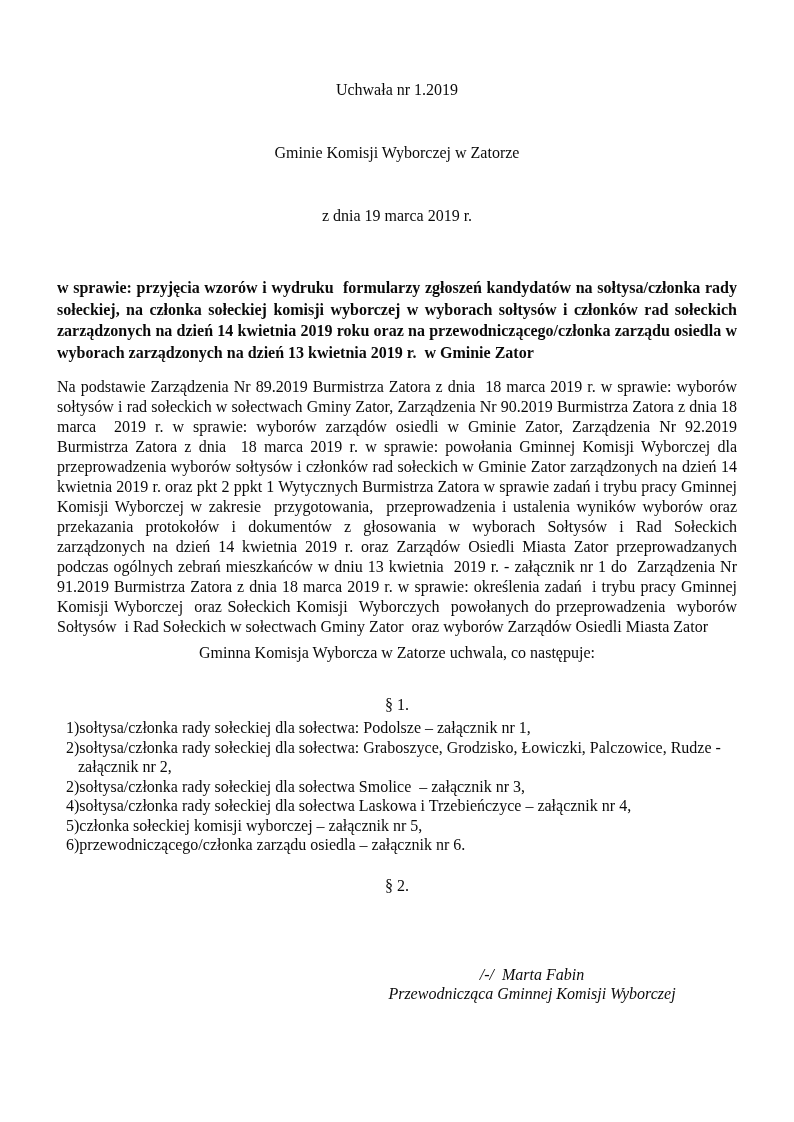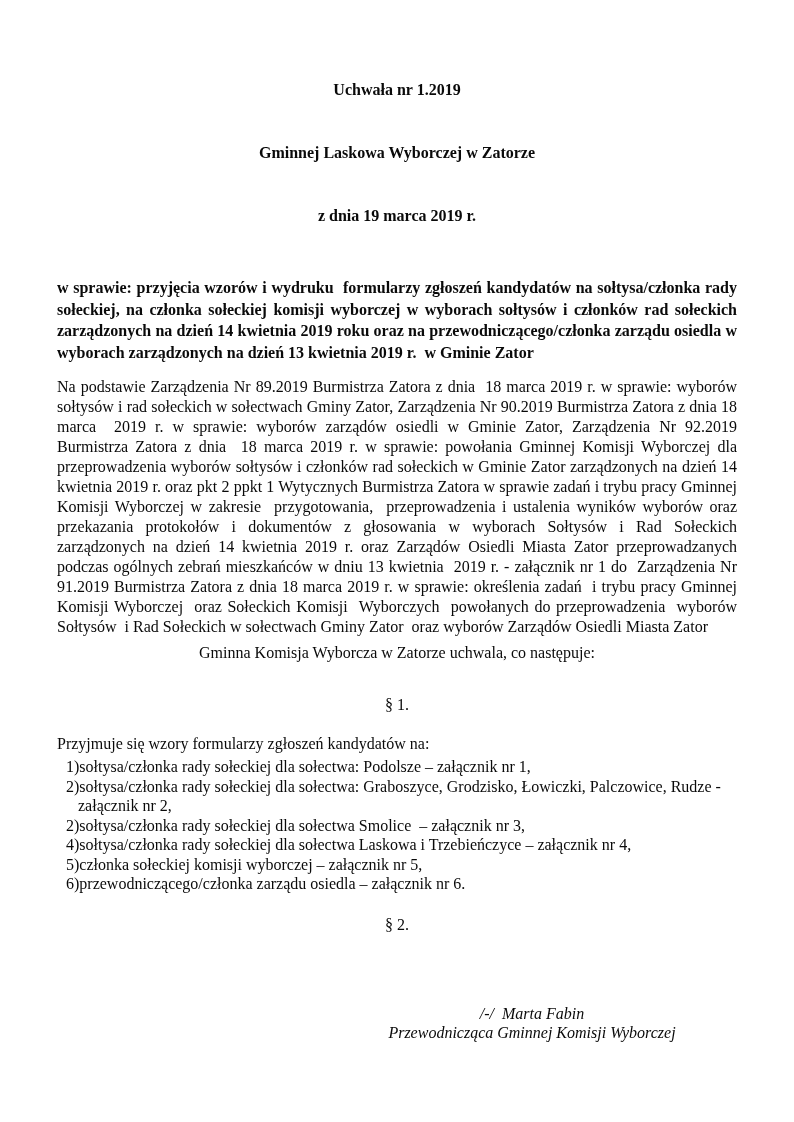--- a/index.html
+++ b/index.html
@@ -17,21 +17,21 @@
     color: #0a0a0a;
     font-family: "Liberation Serif", "DejaVu Serif", serif;
     font-size: 16px;
     padding: 37px 57px 0 57px;
     overflow: hidden;
     position: relative;
   }
 
   .doc-title {
     text-align: center;
-    font-weight: bold;
+    font-weight: normal;
     line-height: 21px;
     white-space: pre-wrap;
   }
 
   .subject {
     margin-top: 9px;
     font-weight: bold;
     text-align: justify;
     line-height: 21.5px;
     white-space: pre-wrap;
@@ -98,33 +98,32 @@
     white-space: pre-wrap;
   }
 </style>
 </head>
 <body>
 
 <div class="page">
 
   <div class="doc-title">
     <div>Uchwała nr 1.2019</div>
-    <div>Gminnej Laskowa Wyborczej w Zatorze</div>
+    <div>Gminie Komisji Wyborczej w Zatorze</div>
     <div>z dnia 19 marca 2019 r.</div>
   </div>
 
   <div class="subject">w sprawie: przyjęcia wzorów i wydruku  formularzy zgłoszeń kandydatów na sołtysa/członka rady sołeckiej, na członka sołeckiej komisji wyborczej w wyborach sołtysów i członków rad sołeckich zarządzonych na dzień 14 kwietnia 2019 roku oraz na przewodniczącego/członka zarządu osiedla w wyborach zarządzonych na dzień 13 kwietnia 2019 r.  w Gminie Zator</div>
 
   <div class="legal-basis">Na podstawie Zarządzenia Nr 89.2019 Burmistrza Zatora z dnia  18 marca 2019 r. w sprawie: wyborów sołtysów i rad sołeckich w sołectwach Gminy Zator, Zarządzenia Nr 90.2019 Burmistrza Zatora z dnia 18 marca  2019 r. w sprawie: wyborów zarządów osiedli w Gminie Zator, Zarządzenia Nr 92.2019 Burmistrza Zatora z dnia  18 marca 2019 r. w sprawie: powołania Gminnej Komisji Wyborczej dla przeprowadzenia wyborów sołtysów i członków rad sołeckich w Gminie Zator zarządzonych na dzień 14  kwietnia 2019 r. oraz pkt 2 ppkt 1 Wytycznych Burmistrza Zatora w sprawie zadań i trybu pracy Gminnej Komisji Wyborczej w zakresie  przygotowania,  przeprowadzenia i ustalenia wyników wyborów oraz przekazania protokołów i dokumentów z głosowania w wyborach Sołtysów i Rad Sołeckich zarządzonych na dzień 14 kwietnia 2019 r. oraz Zarządów Osiedli Miasta Zator przeprowadzanych podczas ogólnych zebrań mieszkańców w dniu 13 kwietnia  2019 r. - załącznik nr 1 do  Zarządzenia Nr 91.2019 Burmistrza Zatora z dnia 18 marca 2019 r. w sprawie: określenia zadań  i trybu pracy Gminnej Komisji Wyborczej  oraz Sołeckich Komisji  Wyborczych  powołanych do przeprowadzenia  wyborów  Sołtysów  i Rad Sołeckich w sołectwach Gminy Zator  oraz wyborów Zarządów Osiedli Miasta Zator</div>
 
   <div class="resolution-intro">Gminna Komisja Wyborcza w Zatorze uchwala, co następuje:</div>
 
   <div class="section-mark">§ 1.</div>
 
-  <div class="list-intro">Przyjmuje się wzory formularzy zgłoszeń kandydatów na:</div>
 
   <div class="form-list">
     <div class="list-item">1)sołtysa/członka rady sołeckiej dla sołectwa: Podolsze – załącznik nr 1,</div>
     <div class="list-item">2)sołtysa/członka rady sołeckiej dla sołectwa: Graboszyce, Grodzisko, Łowiczki, Palczowice, Rudze - załącznik nr 2,</div>
     <div class="list-item">2)sołtysa/członka rady sołeckiej dla sołectwa Smolice  – załącznik nr 3,</div>
     <div class="list-item">4)sołtysa/członka rady sołeckiej dla sołectwa Laskowa i Trzebieńczyce – załącznik nr 4,</div>
     <div class="list-item">5)członka sołeckiej komisji wyborczej – załącznik nr 5,</div>
     <div class="list-item">6)przewodniczącego/członka zarządu osiedla – załącznik nr 6.</div>
   </div>
 

